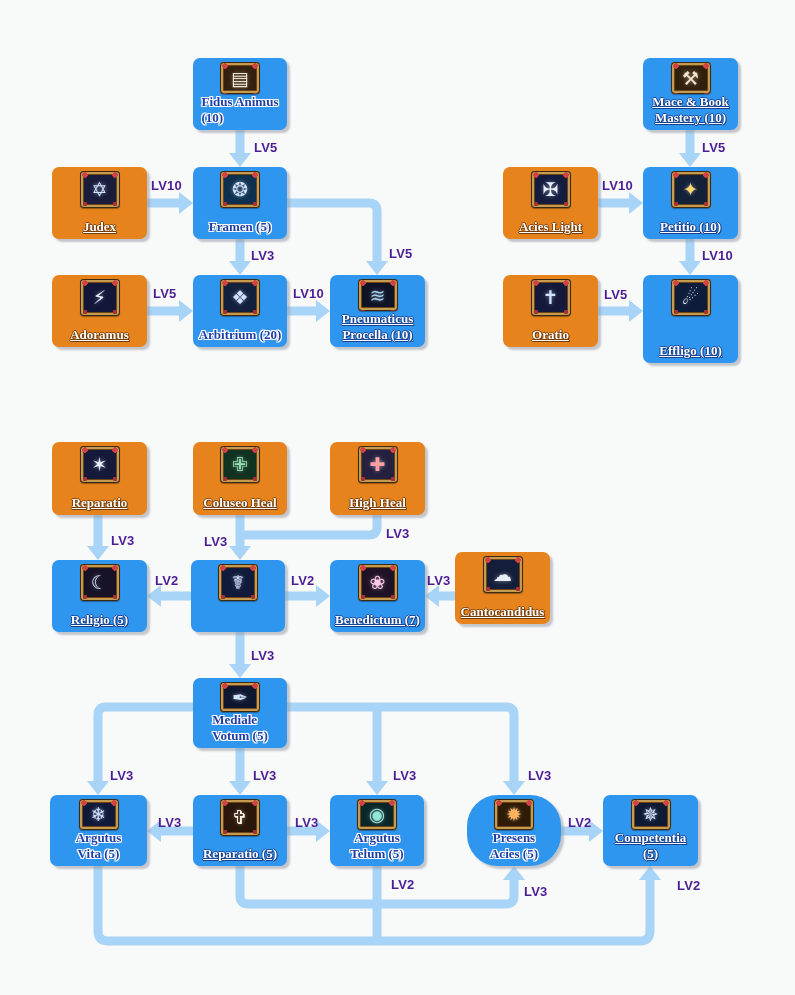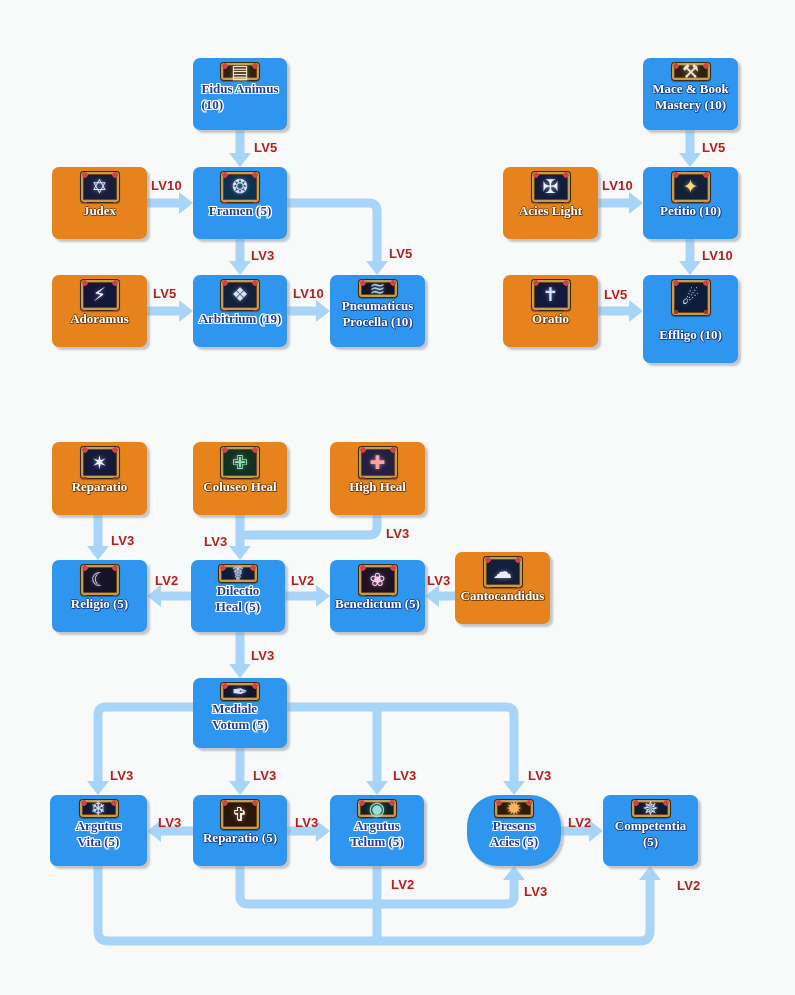--- a/index.html
+++ b/index.html
@@ -3,48 +3,48 @@
 <meta charset="utf-8">
 <style>
   html,body{margin:0;padding:0;background:#f8f9f9;}
   .stage{position:relative;width:795px;height:995px;background:#f8f9f9;overflow:hidden;
          font-family:"Liberation Sans",sans-serif;}
   svg.wires{position:absolute;left:0;top:0;z-index:1;}
   .node{position:absolute;z-index:2;border-radius:7px;display:flex;flex-direction:column;
         align-items:center;box-shadow:3px 3px 2px rgba(150,156,168,.55);box-sizing:border-box;}
   .node.skill{background:#2f96f0;}
   .node.prereq{background:#e6831d;}
-  .box-label{margin-top:auto;padding:0 3px 21px;width:100%;box-sizing:border-box;text-align:center;
+  .box-label{margin-top:auto;padding:0 3px 5px;width:100%;box-sizing:border-box;text-align:center;
              font-family:"Liberation Serif",serif;font-weight:bold;font-size:13px;line-height:15.5px;
              white-space:pre-line;}
   .align-left .box-label{width:auto;text-align:left;margin-left:auto;margin-right:auto;}
   .navy .box-label{color:#1d3fa6;
     text-shadow:-1px 0 0 #fff,1px 0 0 #fff,0 -1px 0 #fff,0 1px 0 #fff,
                 -1px -1px 0 #fff,1px 1px 0 #fff,-1px 1px 0 #fff,1px -1px 0 #fff;}
   .white-text .box-label{color:#ffffff;
     text-shadow:-1px 0 0 rgba(23,62,140,.85),1px 0 0 rgba(23,62,140,.85),
                 0 -1px 0 rgba(23,62,140,.85),0 1px 0 rgba(23,62,140,.85),
-                1px 1px 0 rgba(23,62,140,.85);}
+                1px 1px 0 rgba(23,62,140,.85);text-decoration:underline;}
   .prereq .box-label{color:#ffffff;
     text-shadow:-1px 0 0 rgba(110,58,6,.8),1px 0 0 rgba(110,58,6,.8),
                 0 -1px 0 rgba(110,58,6,.8),0 1px 0 rgba(110,58,6,.8),
                 1px 1px 0 rgba(110,58,6,.8);}
   .skill-icon{margin-top:4px;width:40px;height:37px;border-radius:4px;position:relative;
               display:flex;align-items:center;justify-content:center;background:var(--ibg,#141a38);
               box-shadow:inset 0 0 0 1px #3a2a12,inset 0 0 0 3px #c59b52,inset 0 0 0 4px #6e4512,
                          0 1px 1px rgba(0,0,0,.35);}
   .skill-icon::after{content:"";position:absolute;inset:0;border-radius:4px;pointer-events:none;
      background:
        radial-gradient(circle at 5px 4px,#d24242 2.5px,rgba(0,0,0,0) 3px),
        radial-gradient(circle at 35px 4px,#d24242 2.5px,rgba(0,0,0,0) 3px),
        radial-gradient(circle at 5px 33px,#a83232 2px,rgba(0,0,0,0) 2.5px),
        radial-gradient(circle at 35px 33px,#a83232 2px,rgba(0,0,0,0) 2.5px);}
   .glyph{font-family:"DejaVu Sans",sans-serif;font-size:19px;line-height:1;color:var(--ifg,#cfe2ff);
          text-shadow:0 0 4px rgba(255,255,255,.45);}
-  .lv{position:absolute;z-index:3;font-size:13px;font-weight:600;color:#b91c1c;letter-spacing:.2px;}
+  .lv{position:absolute;z-index:3;font-size:13px;font-weight:600;color:#4c1d95;letter-spacing:.2px;}
 </style>
 </head>
 <body>
 
 <div class="stage">
   <svg class="wires" id="edges-svg" width="795" height="995" viewBox="0 0 795 995">
       <g>
         <path d="M240,130 V153" fill="none" stroke="#a8d4f7" stroke-width="9"></path>
         <polygon points="229,153 251,153 240,167" fill="#a8d4f7"></polygon>
       </g>
@@ -193,21 +193,21 @@
       <div class="node prereq white-text" style="left: 52px; top: 275px; width: 95px; height: 72px;">
         <span class="skill-icon" style="--ibg: #12173a; --ifg: #e8f0ff;">
           <span class="glyph">⚡</span>
         </span>
         <span class="box-label">Adoramus</span>
       </div>
       <div class="node skill navy" style="left: 193px; top: 275px; width: 94px; height: 72px;">
         <span class="skill-icon" style="--ibg: #12203e; --ifg: #cfe2ff;">
           <span class="glyph">❖</span>
         </span>
-        <span class="box-label">Arbitrium (19)</span>
+        <span class="box-label">Arbitrium (20)</span>
       </div>
       <div class="node skill white-text" style="left: 330px; top: 275px; width: 95px; height: 72px;">
         <span class="skill-icon" style="--ibg: #0e1326; --ifg: #9fd0f0;">
           <span class="glyph">≋</span>
         </span>
         <span class="box-label">Pneumaticus
 Procella (10)</span>
       </div>
       <div class="node prereq white-text" style="left: 503px; top: 275px; width: 95px; height: 72px;">
         <span class="skill-icon" style="--ibg: #14183a; --ifg: #cfe2ff;">
@@ -242,28 +242,26 @@
       <div class="node skill white-text" style="left: 52px; top: 560px; width: 95px; height: 72px;">
         <span class="skill-icon" style="--ibg: #171226; --ifg: #cfe2ff;">
           <span class="glyph">☾</span>
         </span>
         <span class="box-label">Religio (5)</span>
       </div>
       <div class="node skill navy" style="left: 191px; top: 560px; width: 94px; height: 72px;">
         <span class="skill-icon" style="--ibg: #101a3a; --ifg: #cfe2ff;">
           <span class="glyph">☤</span>
         </span>
-        <span class="box-label">Dilectio
-Heal (5)</span>
       </div>
       <div class="node skill white-text" style="left: 330px; top: 560px; width: 95px; height: 72px;">
         <span class="skill-icon" style="--ibg: #201226; --ifg: #ffc9e8;">
           <span class="glyph">❀</span>
         </span>
-        <span class="box-label">Benedictum (5)</span>
+        <span class="box-label">Benedictum (7)</span>
       </div>
       <div class="node prereq white-text" style="left: 455px; top: 552px; width: 95px; height: 72px;">
         <span class="skill-icon" style="--ibg: #141e3a; --ifg: #e8edf5;">
           <span class="glyph">☁</span>
         </span>
         <span class="box-label">Cantocandidus</span>
       </div>
       <div class="node skill navy align-left" style="left: 193px; top: 678px; width: 94px; height: 70px;">
         <span class="skill-icon" style="--ibg: #0e1630; --ifg: #cfe2ff;">
           <span class="glyph">✒</span>

